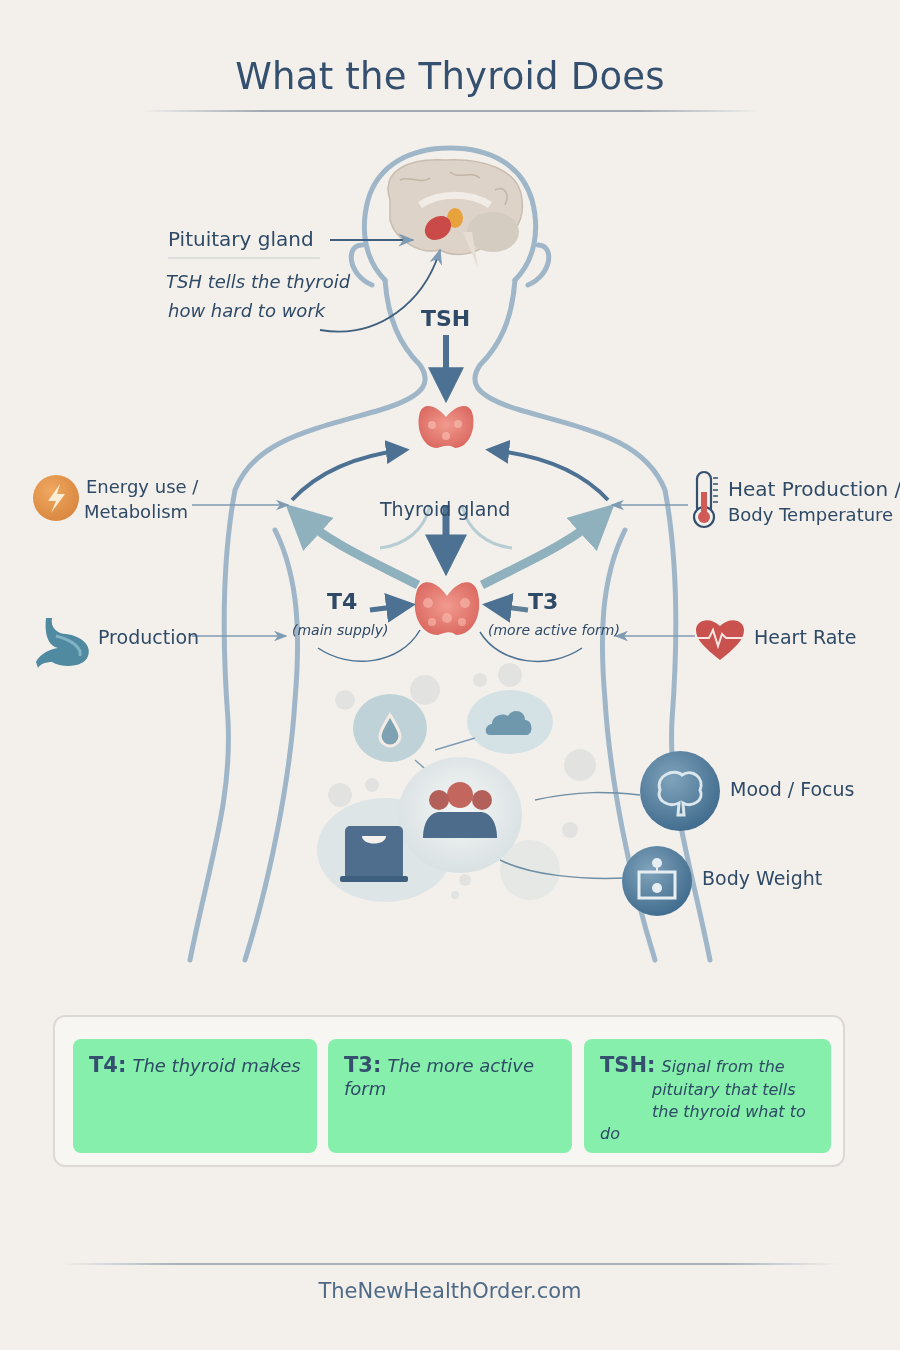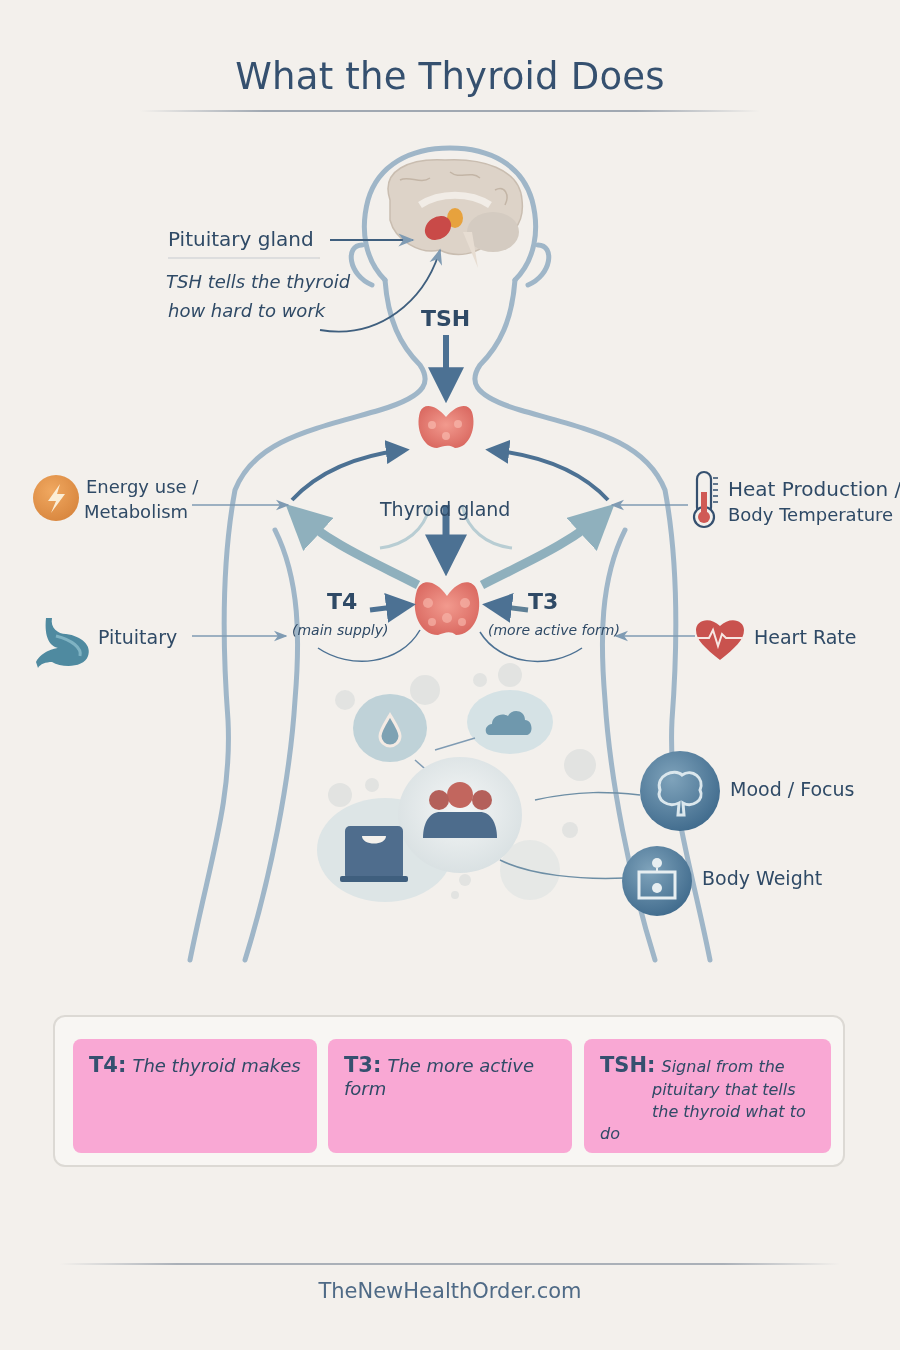--- a/index.html
+++ b/index.html
@@ -21,21 +21,21 @@
   .lbl { position:absolute; color:#2f4a66; white-space:nowrap; }
   .lbl.big { font-size:19px; }
   .lbl.it { font-style:italic; }
   .lbl.bold { font-weight:bold; }
   .legend {
     position:absolute; left:53px; top:1015px; width:792px; height:152px;
     border:2px solid #dcd9d4; border-radius:12px; background:#f8f6f3;
     box-sizing:border-box;
   }
   .card {
-    position:absolute; top:22px; height:114px; background:#f9a8d4; border-radius:8px;
+    position:absolute; top:22px; height:114px; background:#86efac; border-radius:8px;
     box-sizing:border-box; padding:14px 16px; font-size:19px; color:#2f4a66;
   }
   .card .key { font-weight:bold; font-size:21px; color:#35506f; }
   .card .desc { font-style:italic; font-size:18px; }
   .footer-rule {
     position:absolute; top:1263px; left:60px; width:780px; height:2px;
     background:linear-gradient(90deg, rgba(170,176,184,0), #aab0b8 15%, #aab0b8 85%, rgba(170,176,184,0));
   }
   .footer {
     position:absolute; top:1279px; left:0; width:900px; text-align:center;
@@ -207,21 +207,21 @@
 <div class="lbl" style="left:380px;top:498px;font-size:19px;">Thyroid gland</div>
 <div class="lbl bold" style="left:327px;top:589px;font-size:22px;">T4</div>
 <div class="lbl it" style="left:292px;top:622px;font-size:14px;">(main supply)</div>
 <div class="lbl bold" style="left:528px;top:589px;font-size:22px;">T3</div>
 <div class="lbl it" style="left:488px;top:622px;font-size:14px;">(more active form)</div>
 
 <div class="lbl" style="left:86px;top:476px;font-size:18px;">Energy use /</div>
 <div class="lbl" style="left:84px;top:501px;font-size:18px;">Metabolism</div>
 <div class="lbl" style="left:728px;top:477px;font-size:20px;">Heat Production /</div>
 <div class="lbl" style="left:728px;top:504px;font-size:18px;">Body Temperature</div>
-<div class="lbl" style="left:98px;top:626px;font-size:19px;">Pituitary</div>
+<div class="lbl" style="left:98px;top:626px;font-size:19px;">Production</div>
 <div class="lbl" style="left:754px;top:626px;font-size:19px;">Heart Rate</div>
 <div class="lbl" style="left:730px;top:778px;font-size:19px;">Mood / Focus</div>
 <div class="lbl" style="left:702px;top:867px;font-size:19px;">Body Weight</div>
 
 <div class="legend">
   <div class="card" style="left:18px;width:244px;">
     <span class="key">T4:</span>
     <span class="desc">The thyroid makes</span><br>
   </div>
   <div class="card" style="left:273px;width:244px;">

